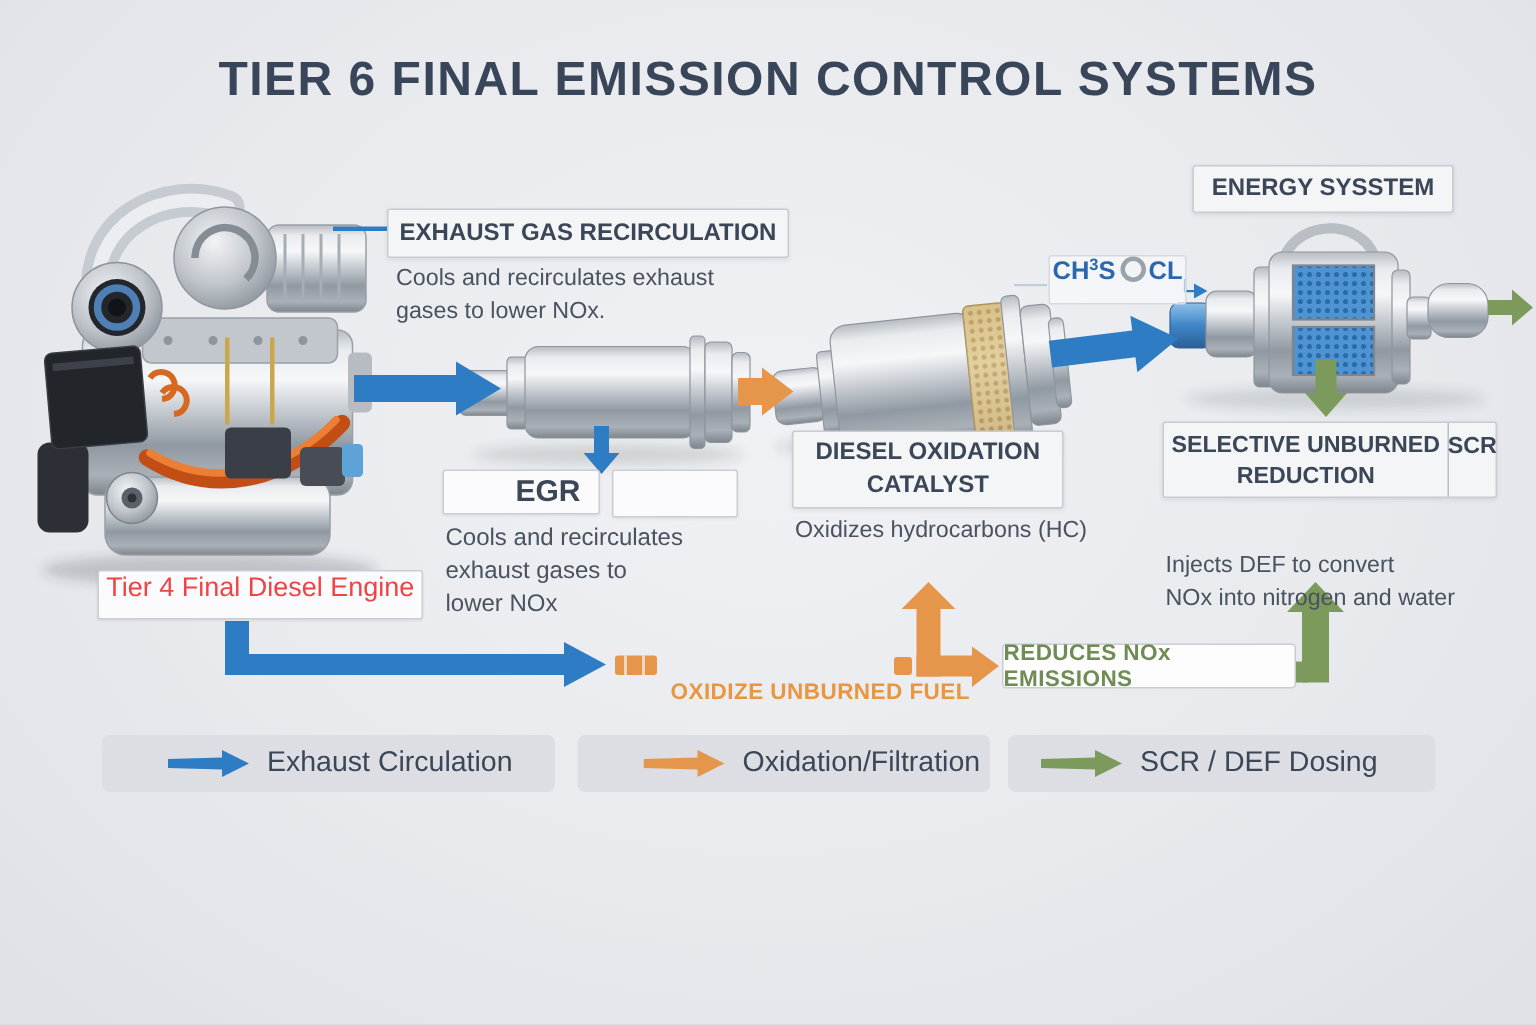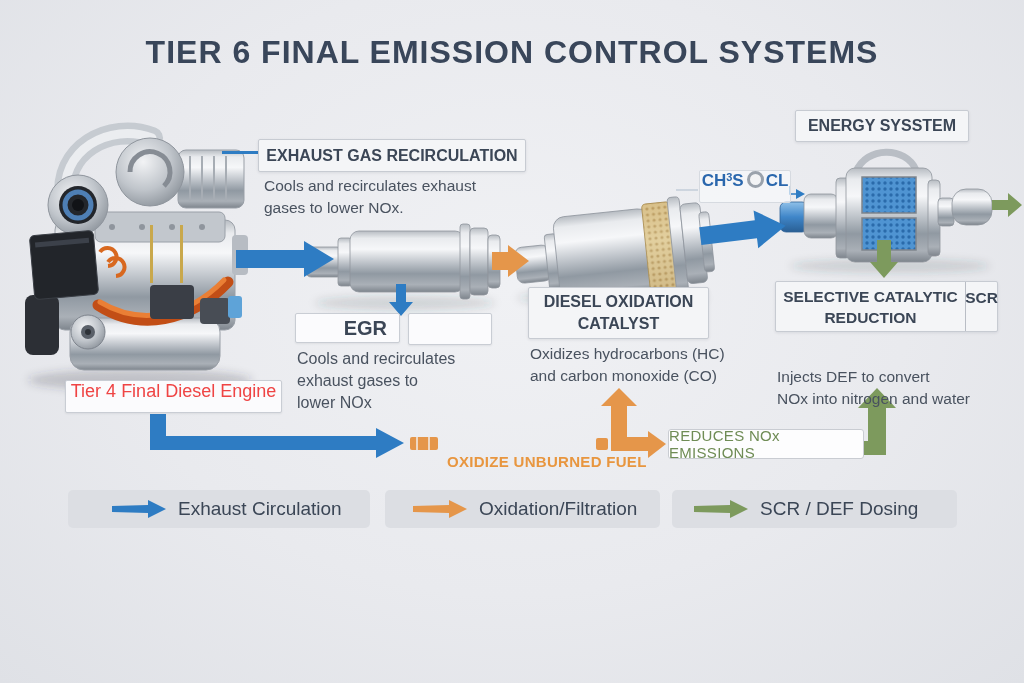--- a/index.html
+++ b/index.html
@@ -44,28 +44,28 @@
   #empty-box{left:408px;top:313px;width:82px;height:30px;}
   #egr-desc{left:297px;top:348px;font-size:16px;}
   #doc-box{left:528px;top:287px;width:179px;height:50px;flex-direction:column;font-size:16px;line-height:22px;text-align:center;}
   #doc-desc{left:530px;top:343px;}
   #scr-box{left:775px;top:281px;width:221px;height:49px;padding:0;display:flex;align-items:stretch;font-size:15.5px;line-height:21px;}
   #scr-box .scr-main{flex:1;display:flex;flex-direction:column;align-items:center;justify-content:center;text-align:center;}
   #scr-box .scr-tag{width:32px;border-left:1px solid #b9bdc5;display:flex;align-items:flex-start;justify-content:center;padding-top:5px;box-sizing:border-box;}
   #scr-desc{left:777px;top:338px;margin-top:28px;}
   #tier4-box{left:65px;top:380px;width:215px;height:31px;display:flex;align-items:flex-start;justify-content:center;font-size:18px;color:#ef4444;}
   #oxidize-label{left:447px;top:435px;font-size:15px;font-weight:bold;color:#e8963f;white-space:nowrap;letter-spacing:.3px;margin-top:18px;}
-  #reduces-box{left:668px;top:429px;width:194px;height:28px;background:#fdfdfe;border:1px solid #c9ccd2;border-radius:3px;display:flex;align-items:center;justify-content:flex-end;font-size:15px;font-weight:normal;color:#6f8c55;letter-spacing:.3px;}
+  #reduces-box{left:668px;top:429px;width:194px;height:28px;background:#fdfdfe;border:1px solid #c9ccd2;border-radius:3px;display:flex;align-items:center;justify-content:flex-end;font-size:15px;font-weight:bold;color:#6f8c55;letter-spacing:.3px;}
   .legend-box{
     top:490px;height:38px;background:#dcdee3;border-radius:5px;
     display:flex;align-items:center;font-size:19px;color:#3b4656;
   }
   .legend-box svg{margin:0 12px 0 0;}
   #legend-1{left:68px;width:302px;padding-left:44px;box-sizing:border-box;}
-  #legend-2{left:385px;width:275px;padding-left:28px;box-sizing:border-box;}
+  #legend-2{left:385px;width:275px;padding-left:44px;box-sizing:border-box;}
   #legend-3{left:672px;width:285px;padding-left:22px;box-sizing:border-box;text-align:center;}
   #diagram-svg{left:0;top:0;}
 </style>
 </head>
 <body>
 
 <div id="canvas">
 
   <svg id="diagram-svg" class="abs" width="1024" height="683" viewBox="0 0 1024 683">
     <defs>
@@ -257,26 +257,25 @@
     <div>exhaust gases to</div>
     <div>lower NOx</div>
   </div>
 
   <div id="doc-box" class="abs callout-box">
     <span>DIESEL OXIDATION</span>
     <span>CATALYST</span>
   </div>
   <div id="doc-desc" class="abs desc">
     <div>Oxidizes hydrocarbons (HC)</div>
-    <div>and carbon monoxide (CO)</div>
   </div>
 
   <div id="scr-box" class="abs callout-box">
     <div class="scr-main">
-      <span>SELECTIVE CATALYTIC</span>
+      <span>SELECTIVE UNBURNED</span>
       <span>REDUCTION</span>
     </div>
     <div class="scr-tag">
       <span>SCR</span>
     </div>
   </div>
   <div id="scr-desc" class="abs desc">
     <div>Injects DEF to convert</div>
     <div>NOx into nitrogen and water</div>
   </div>

